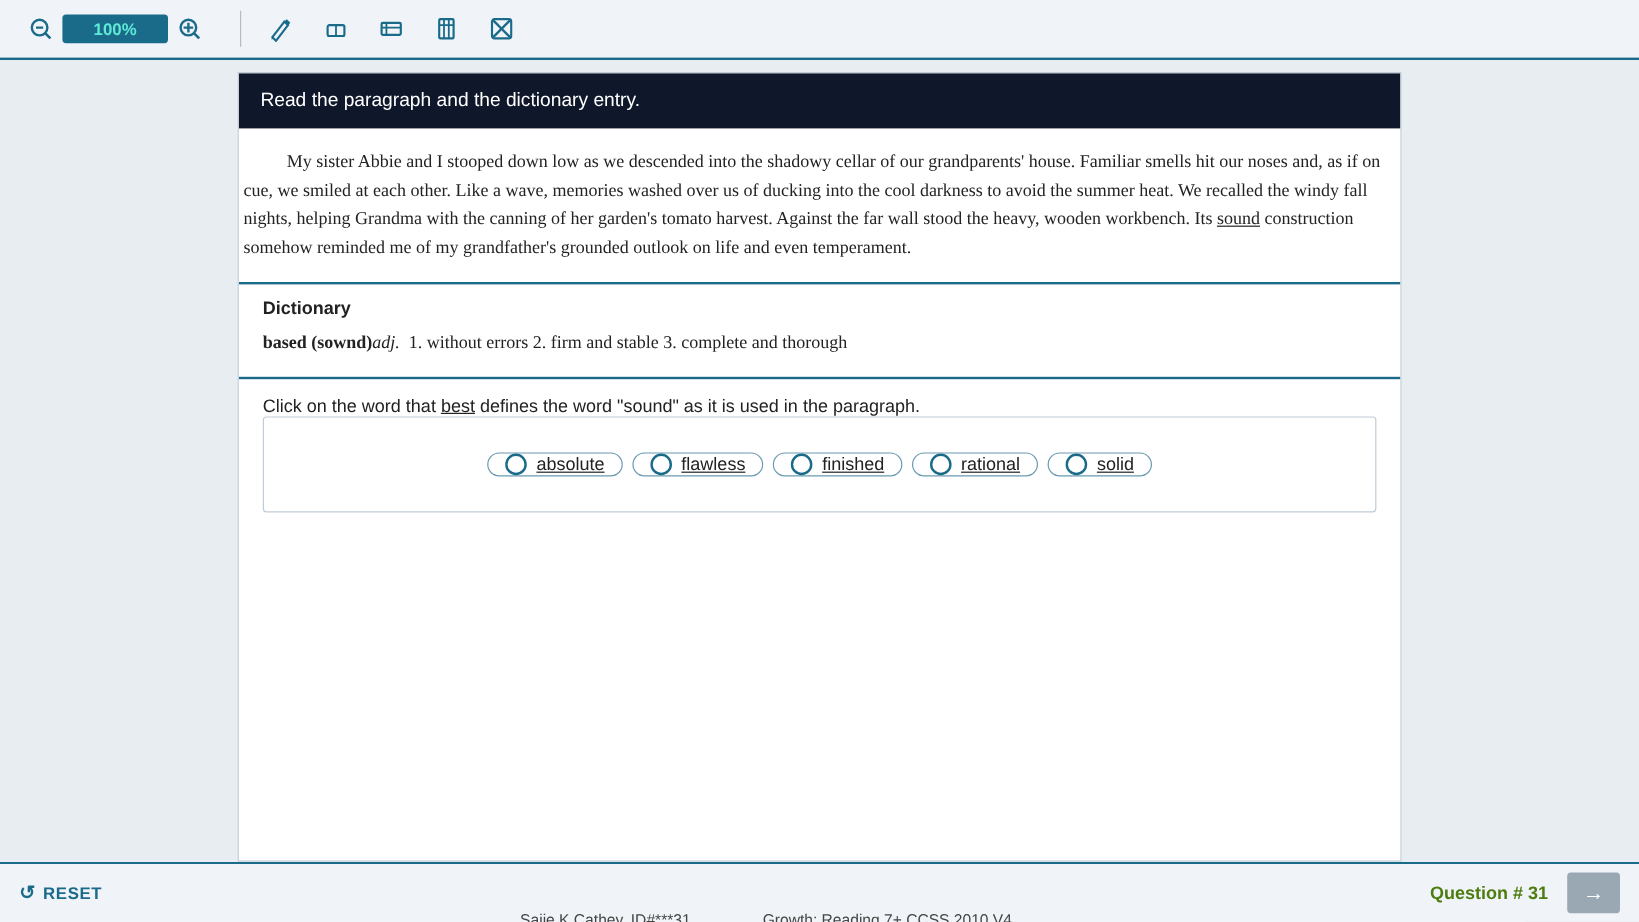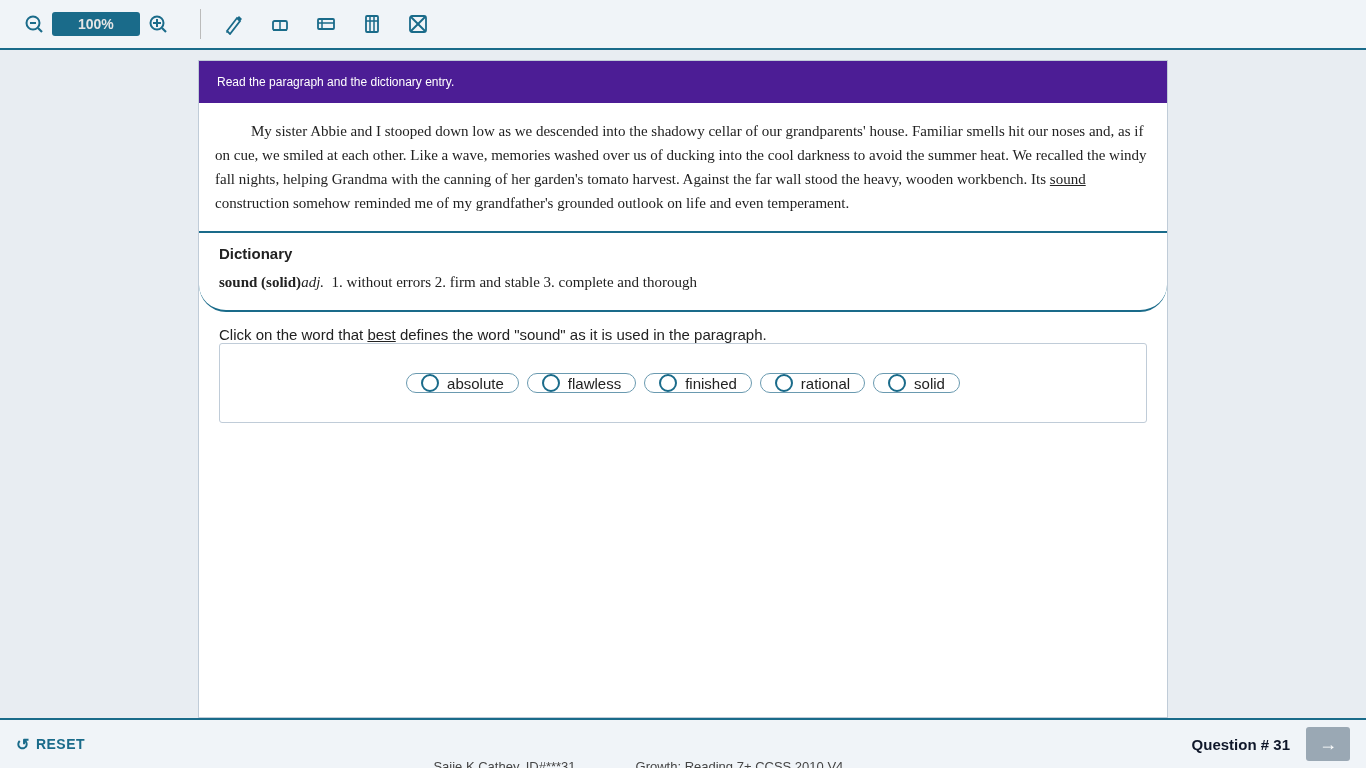--- a/index.html
+++ b/index.html
@@ -36,21 +36,21 @@
       padding: 6px 8px;
       color: #1a6b8a;
       font-size: 18px;
       display: flex;
       align-items: center;
       justify-content: center;
       border-radius: 3px;
     }
     .zoom-value {
       background: #1a6b8a;
-      color: #e5e5e5;
+      color: #5eead4;
       font-size: 14px;
       font-family: Arial, sans-serif;
       font-weight: bold;
       padding: 4px 26px;
       border-radius: 3px;
       min-width: 52px;
       text-align: center;
     }
     .toolbar-divider {
       width: 1px;
@@ -81,46 +81,45 @@
     .content-card {
       background: #fff;
       border: 1px solid #c0ccd8;
       width: 970px;
       max-height: 100%;
       overflow-y: auto;
     }
 
     
     .question-header {
-      background: #4c1d95;
+      background: #0f172a;
       color: #fff;
       padding: 14px 18px;
-      font-size: 12px;
+      font-size: 16px;
       font-family: Arial, sans-serif;
     }
 
     
     .passage {
-      padding: 16px 16px;
+      padding: 16px 4px;
       line-height: 1.6;
       font-size: 15px;
       border-bottom: 2px solid #1a6b8a;
     }
     .passage p {
       text-indent: 36px;
     }
     .underline {
       text-decoration: underline;
     }
 
     
     .dictionary-section {
       padding: 12px 20px 16px 20px;
       border-bottom: 2px solid #1a6b8a;
-      border-radius: 27px;
     }
     .dictionary-title {
       font-family: Arial, sans-serif;
       font-size: 15px;
       font-weight: bold;
       margin-bottom: 8px;
     }
     .dict-entry {
       font-size: 15px;
       line-height: 1.6;
@@ -163,20 +162,21 @@
       gap: 8px;
       cursor: pointer;
       font-family: Arial, sans-serif;
       font-size: 15px;
       padding: 0 14px;
       border: 1px solid #6a9ab0;
       border-radius: 20px;
       background: #fff;
       user-select: none;
       white-space: nowrap;
+      text-decoration: underline;
     }
     .choice-radio {
       width: 18px;
       height: 18px;
       border: 2px solid #1a6b8a;
       border-radius: 50%;
       display: inline-flex;
       align-items: center;
       justify-content: center;
       flex-shrink: 0;
@@ -220,21 +220,21 @@
       font-size: 13px;
       color: #444;
       display: flex;
       gap: 60px;
       margin-top: 44px;
     }
     .question-num {
       font-family: Arial, sans-serif;
       font-size: 15px;
       font-weight: bold;
-      color: #0f172a;
+      color: #4d7c0f;
     }
     .next-btn {
       background: #9aa8b4;
       border: none;
       cursor: pointer;
       width: 44px;
       height: 34px;
       display: flex;
       align-items: center;
       justify-content: center;
@@ -320,21 +320,21 @@
 
     <div class="passage">
       <p>
         My sister Abbie and I stooped down low as we descended into the shadowy cellar of our grandparents' house. Familiar smells hit our noses and, as if on cue, we smiled at each other. Like a wave, memories washed over us of ducking into the cool darkness to avoid the summer heat. We recalled the windy fall nights, helping Grandma with the canning of her garden's tomato harvest. Against the far wall stood the heavy, wooden workbench. Its <span class="underline">sound</span> construction somehow reminded me of my grandfather's grounded outlook on life and even temperament.
       </p>
     </div>
 
     <div class="dictionary-section">
       <div class="dictionary-title">Dictionary</div>
       <div class="dict-entry">
-        <span class="dict-word">sound (solid)</span><span class="dict-pos">adj.</span>&nbsp;&nbsp;<span>1. without errors  2. firm and stable  3. complete and thorough</span>
+        <span class="dict-word">based (sownd)</span><span class="dict-pos">adj.</span>&nbsp;&nbsp;<span>1. without errors  2. firm and stable  3. complete and thorough</span>
         <br>
       </div>
     </div>
 
     <div class="question-section">
       <div class="question-text">
         <span>Click on the word that </span><span class="best-underline">best</span><span> defines the word "sound" as it is used in the paragraph.</span>
       </div>
 
       <div class="answer-box">

